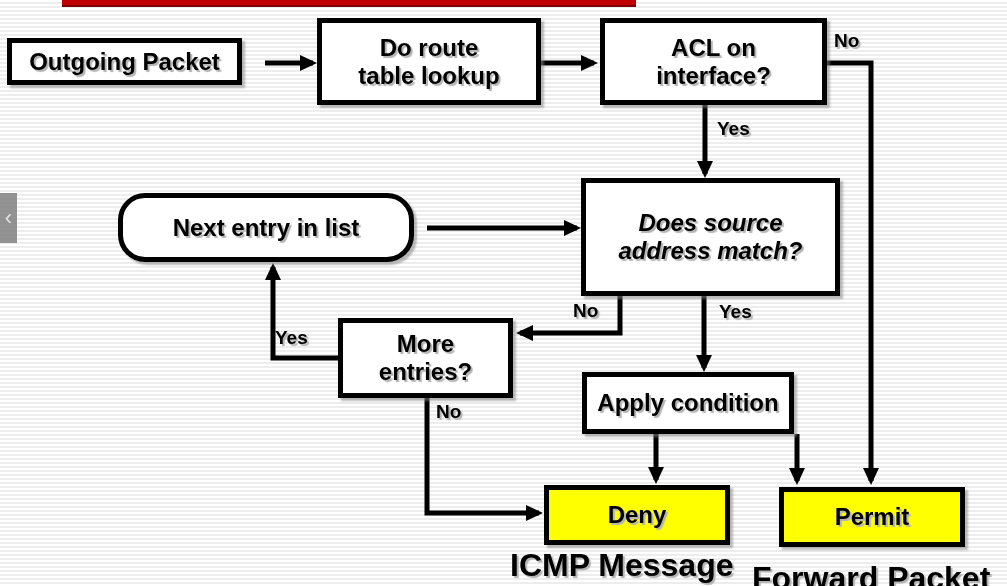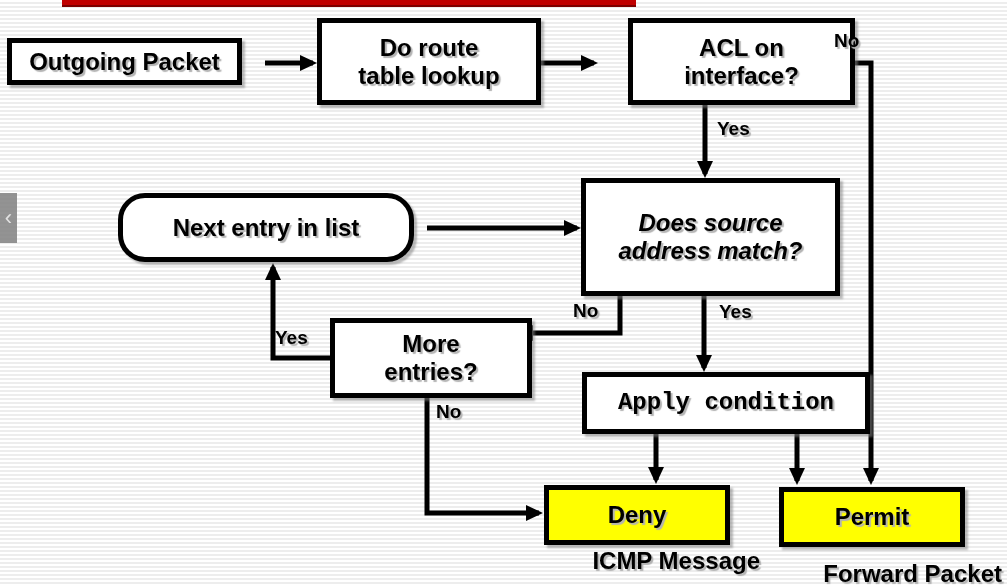--- a/index.html
+++ b/index.html
@@ -56,47 +56,47 @@
     text-align: center;
     font-weight: bold;
     font-size: 24px;
     line-height: 1.15;
     white-space: pre-line;
     text-shadow: 2px 2px 1px #b3b3b3;
     box-shadow: 3px 3px 2px rgba(130,130,130,0.55);
   }
   .n-outgoing   { left: 7px;   top: 38px;  width: 235px; height: 47px; }
   .n-route      { left: 317px; top: 18px;  width: 224px; height: 87px; }
-  .n-acl        { left: 628px; top: 18px;  width: 227px; height: 87px; }
+  .n-acl        { left: 600px; top: 18px;  width: 227px; height: 87px; }
   .n-nextentry  { left: 118px; top: 193px; width: 296px; height: 69px; border-radius: 27px; }
   .n-source     { left: 581px; top: 178px; width: 259px; height: 118px; font-style: italic; }
-  .n-more       { left: 330px; top: 318px; width: 202px; height: 80px; }
-  .n-apply      { left: 582px; top: 372px; width: 288px; height: 62px; font-family: Liberation Mono, monospace; }
+  .n-more       { left: 338px; top: 318px; width: 175px; height: 80px; }
+  .n-apply      { left: 582px; top: 372px; width: 212px; height: 62px; }
   .n-deny       { left: 544px; top: 485px; width: 186px; height: 60px; }
   .n-permit     { left: 779px; top: 487px; width: 186px; height: 60px; }
 
   .edge-label {
     position: absolute;
     font-weight: bold;
     font-size: 19px;
     line-height: 1;
     text-shadow: 2px 2px 1px #b3b3b3;
   }
   .l-acl-no     { left: 834px; top: 31px; }
   .l-acl-yes    { left: 717px; top: 119px; }
   .l-source-no  { left: 573px; top: 301px; }
   .l-source-yes { left: 719px; top: 302px; }
   .l-more-yes   { left: 275px; top: 328px; }
   .l-more-no    { left: 436px; top: 402px; }
 
   .caption {
     position: absolute;
     font-weight: bold;
-    font-size: 24px;
-    text-align: right;
+    font-size: 32px;
+    text-align: left;
     text-shadow: 2px 2px 1px #b3b3b3;
   }
   .c-deny   { left: 510px; top: 547px; width: 250px; }
   .c-permit { left: 752px; top: 560px; width: 250px; }
 </style>
 </head>
 <body>
 
 <div class="stage">
 

